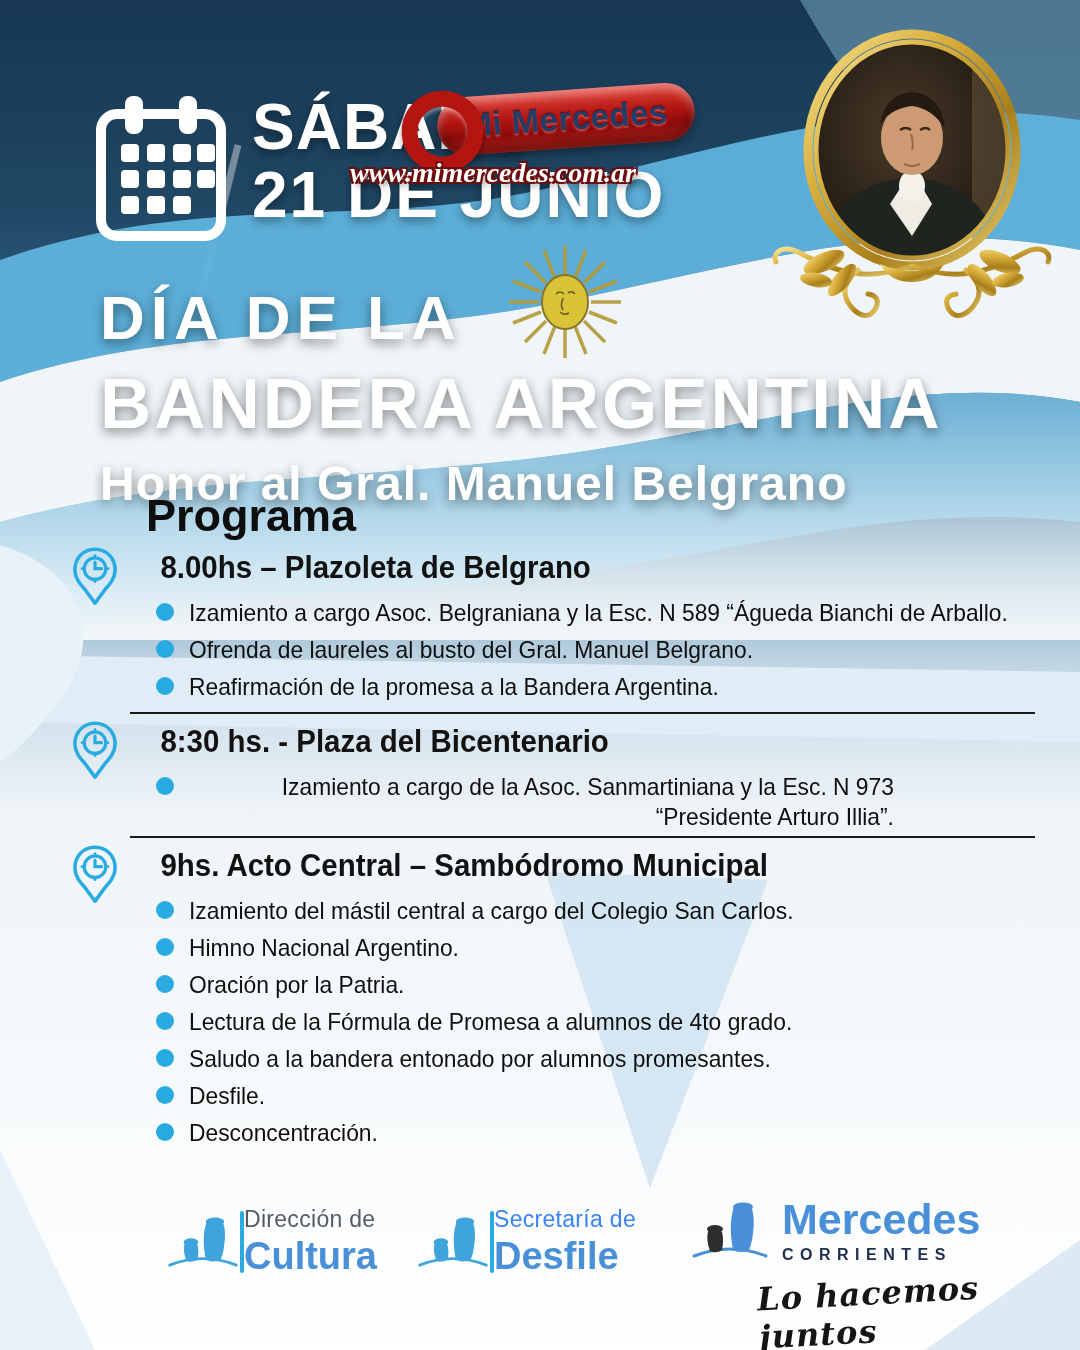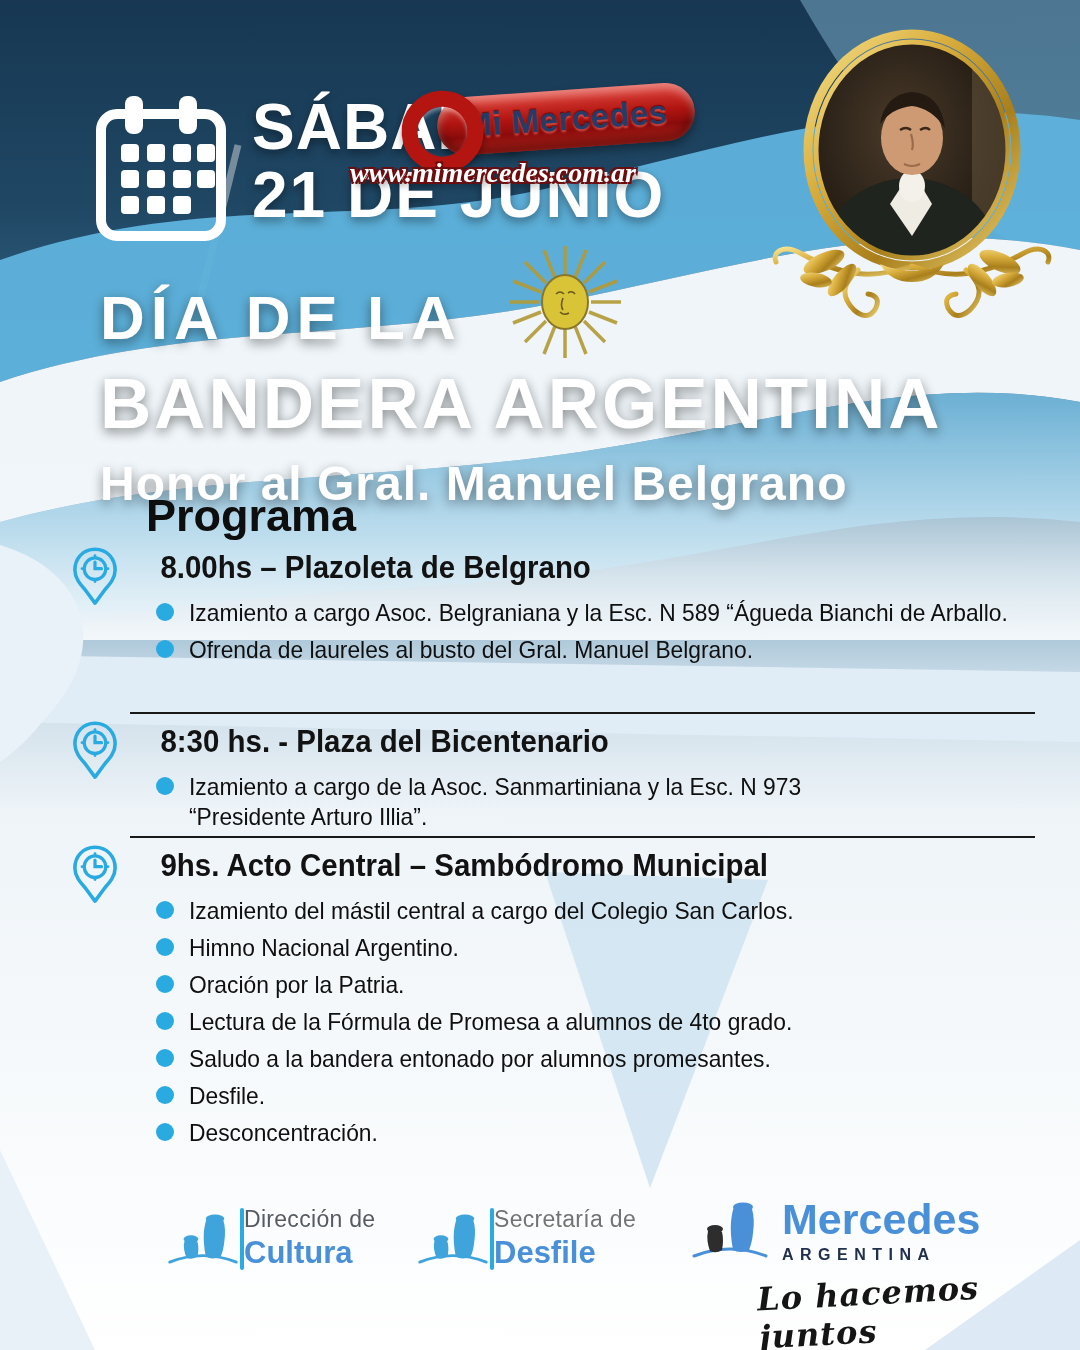--- a/index.html
+++ b/index.html
@@ -35,37 +35,37 @@
   .title .l2{font-size:71px;font-weight:800;letter-spacing:3px;margin-top:10px;}
   .title .sub{font-size:48px;font-weight:700;letter-spacing:1px;margin-top:12px;}
   .programa{left:146px;top:490px;font-size:45px;font-weight:800;color:#0e0e0e;}
 
   
   .section{left:16px;width:1060px;}
   .s1{top:542px;} .s2{top:716px;} .s3{top:840px;}
   .pin{position:absolute;left:56px;top:4px;}
   .section h3{margin:0;padding:8px 0 0 152px;font-size:31px;font-weight:800;color:#121212;
     transform:scaleX(.95);transform-origin:0 50%;white-space:nowrap;}
-  .items{margin:12px 0 0 140px;}
+  .items{margin:12px 0 0 140px;text-align:right;}
   .item{display:flex;gap:15px;align-items:flex-start;margin-bottom:7px;}
   .idot{flex:0 0 auto;width:18px;height:18px;border-radius:50%;background:#29ABE2;margin-top:5px;}
   .itxt{font-size:24px;color:#0f0f0f;line-height:1.25;transform:scaleX(.95);transform-origin:0 0;}
   .one-line .itxt{white-space:nowrap;}
   .wrap2 .itxt{max-width:742px;}
   .rule{position:absolute;left:130px;width:905px;border-top:2.5px solid #191919;z-index:2;}
   .r1{top:712px;} .r2{top:836px;}
 
   
   .logo{display:flex;align-items:center;z-index:2;}
   .lg-cultura{left:166px;top:1206px;}
   .lg-gobierno{left:416px;top:1206px;}
   .vbar{width:4px;height:62px;border-radius:2px;background:#29ABE2;}
   .lg-txt .t1{font-size:23px;color:#565b61;letter-spacing:.3px;}
-  .lg-gobierno .lg-txt .t1{color:#737373;}
-  .lg-txt .t2{font-size:31px;font-weight:800;color:#4a90d9;margin-top:2px;}
+  .lg-gobierno .lg-txt .t1{color:#3b82f6;}
+  .lg-txt .t2{font-size:38px;font-weight:800;color:#4a90d9;margin-top:2px;}
   .lg-mercedes{left:688px;top:1198px;display:block;}
   .lg-m-row{display:flex;align-items:center;gap:10px;}
   .lg-m-name{font-size:43px;font-weight:800;color:#4a90d9;line-height:1;}
   .lg-m-reg{font-size:16px;font-weight:700;letter-spacing:6.5px;color:#21304f;margin-top:5px;}
   .lg-m-slogan{margin:8px 0 0 70px;font-family:"DejaVu Serif",serif;font-style:italic;font-weight:600;
     font-size:32px;color:#151515;transform:rotate(-3deg);letter-spacing:1px;}
 </style>
 </head>
 <body>
 
@@ -232,20 +232,24 @@
     <h3>8.00hs – Plazoleta de Belgrano</h3>
     <div class="items">
       <div class="item one-line">
           <span class="idot"></span>
           <span class="itxt">Izamiento a cargo Asoc. Belgraniana y la Esc. N 589 “Águeda Bianchi de Arballo.</span>
         </div>
       <div class="item one-line">
           <span class="idot"></span>
           <span class="itxt">Ofrenda de laureles al busto del Gral. Manuel Belgrano.</span>
         </div>
+      <div class="item one-line">
+          <span class="idot"></span>
+          <span class="itxt">Reafirmación de la promesa a la Bandera Argentina.</span>
+        </div>
     </div>
   </div>
 
   <div class="rule r1"></div>
 
   <div class="layer section s2">
     <svg class="pin" width="46" height="64" viewBox="0 0 64 88">
       <path d="M32 4 C15 4 4 17 4 33 c0 11 7 19 14 27 l14 19 14 -19 c7 -8 14 -16 14 -27 C60 17 49 4 32 4 Z" fill="none" stroke="#29ABE2" stroke-width="5" stroke-linejoin="round"></path>
       <circle cx="32" cy="31" r="15" fill="none" stroke="#29ABE2" stroke-width="4.5"></circle>
       <path d="M32 22 v9 h9" fill="none" stroke="#29ABE2" stroke-width="4.5" stroke-linecap="round"></path>
@@ -342,19 +346,19 @@
     <div class="lg-m-row">
       <svg width="84" height="64" viewBox="0 0 80 64">
         <path d="M4 57 Q40 43 76 57" stroke="#4a90d9" stroke-width="3" fill="none" stroke-linecap="round"></path>
         <path d="M44 8 q13 -6 18 2 q3 10 1 24 q-1 10 -4 17 q-9 4 -16 0 q-3 -16 -2 -28 q1 -10 3 -15 z" fill="#4a90d9"></path>
         <ellipse cx="53" cy="8" rx="10" ry="4.5" fill="#4a90d9"></ellipse>
         <path d="M18 32 q9 -5 14 1 q2 8 0 18 q-6 4 -12 1 q-4 -11 -2 -20 z" fill="#2d2d2d"></path>
         <ellipse cx="25" cy="30" rx="8" ry="4" fill="#2d2d2d"></ellipse>
       </svg>
       <div>
         <div class="lg-m-name">Mercedes</div>
-        <div class="lg-m-reg">ARGENTINA</div>
+        <div class="lg-m-reg">CORRIENTES</div>
       </div>
     </div>
     <div class="lg-m-slogan">Lo hacemos juntos</div>
   </div>
 
 </div>
 
 </body></html>

